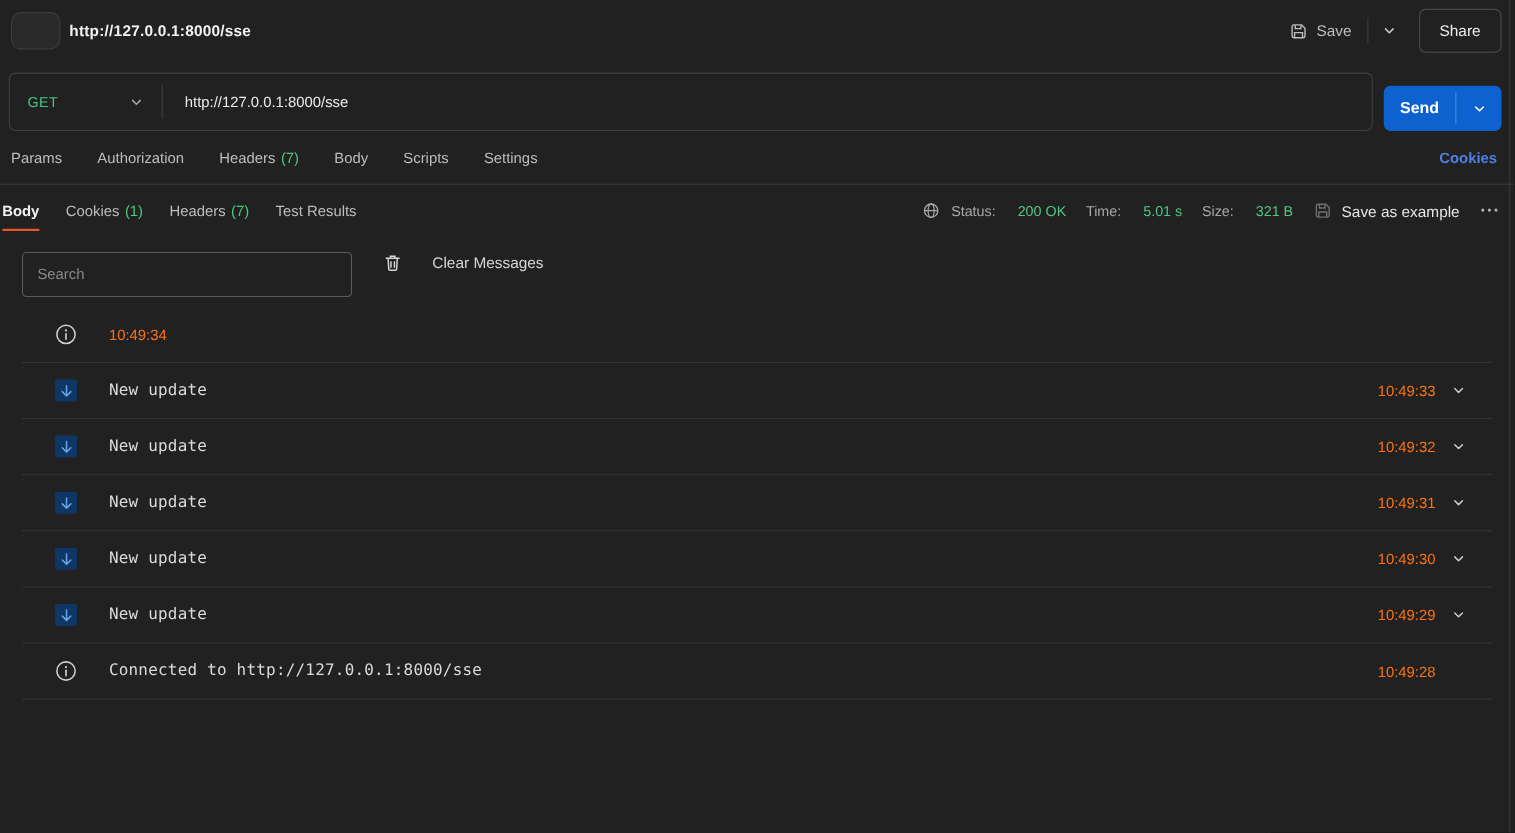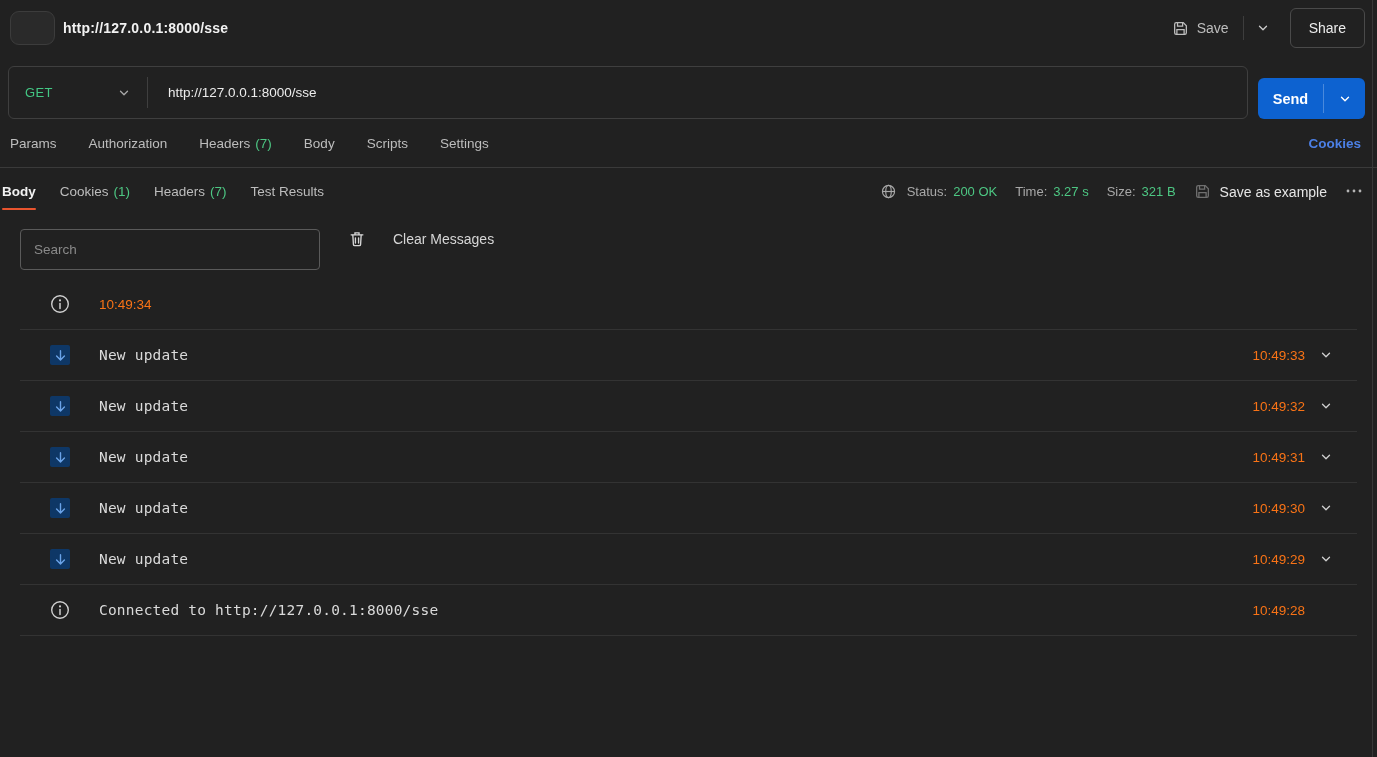--- a/index.html
+++ b/index.html
@@ -48,21 +48,21 @@
   
   .resp-header{border-top:1px solid #3a3a3a; display:flex; align-items:center; justify-content:space-between;
     height:47px; padding:0 14px 0 2px;}
   .resp-tabs{display:flex; gap:24px; height:100%; align-items:center; font-size:13.5px; color:#bdbdbd;}
   .resp-tab{height:100%; display:flex; align-items:center; gap:5px; position:relative; cursor:pointer;}
   .resp-tab.active{color:#f2f2f2; font-weight:bold;}
   .resp-tab.active::after{content:""; position:absolute; left:0; right:0; bottom:4px; height:2px;
     background:var(--accent-orange,#e8542e); border-radius:1px;}
   .status-area{display:flex; align-items:center; font-size:13px; color:#a8a8a8;}
   .globe{color:#a8a8a8; display:flex; margin-right:10px;}
-  .stat{display:flex; gap:6px; margin-right:18px;justify-content:space-between;}
+  .stat{display:flex; gap:20px; margin-right:18px;justify-content:space-between;}
   .stat-val{color:var(--status-green,#4dc783);}
   .save-example{display:flex; align-items:flex-end; gap:9px; color:#e5e5e5; margin-left:10px; font-size:14px; cursor:pointer;}
   .more-btn{margin-left:18px; color:#b5b5b5; cursor:pointer; display:flex;}
 
   
   .msg-toolbar{display:flex; align-items:flex-start; margin:15px 20px 0;}
   .search-input{width:300px; height:41px; background:transparent; border:1px solid #5a5a5a; border-radius:4px;
     color:#e0e0e0; padding:0 13px; font-size:13.5px; font-family:inherit; outline:none;}
   .search-input::placeholder{color:#8a8a8a;}
   .clear-btn{display:flex; align-items:center; gap:27px; margin-left:22px; color:#d6d6d6; font-size:14px;
@@ -196,21 +196,21 @@
           <path d="M2.3 8 H13.7"></path>
           <ellipse cx="8" cy="8" rx="2.6" ry="5.7"></ellipse>
         </svg>
       </span>
       <span class="stat">
         <span>Status:</span>
         <span class="stat-val">200 OK</span>
       </span>
       <span class="stat">
         <span>Time:</span>
-        <span class="stat-val">3.27 s</span>
+        <span class="stat-val">5.01 s</span>
       </span>
       <span class="stat" style="margin-right:8px;">
         <span>Size:</span>
         <span class="stat-val">321 B</span>
       </span>
       <span class="save-example">
         <span>
           <svg width="17" height="17" viewBox="0 0 16 16" stroke="#707070" fill="none" stroke-width="1.2">
             <path d="M2.5 4 a1.5 1.5 0 0 1 1.5-1.5 h6.6 L13.5 5.4 v6.6 a1.5 1.5 0 0 1 -1.5 1.5 h-8 a1.5 1.5 0 0 1 -1.5-1.5 z"></path>
             <path d="M5.2 2.7 v3 h4.8 v-3"></path>

